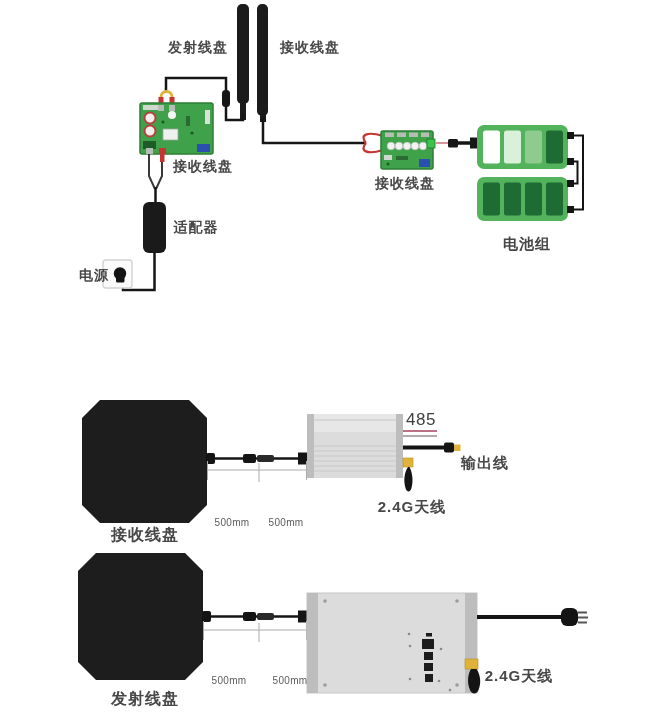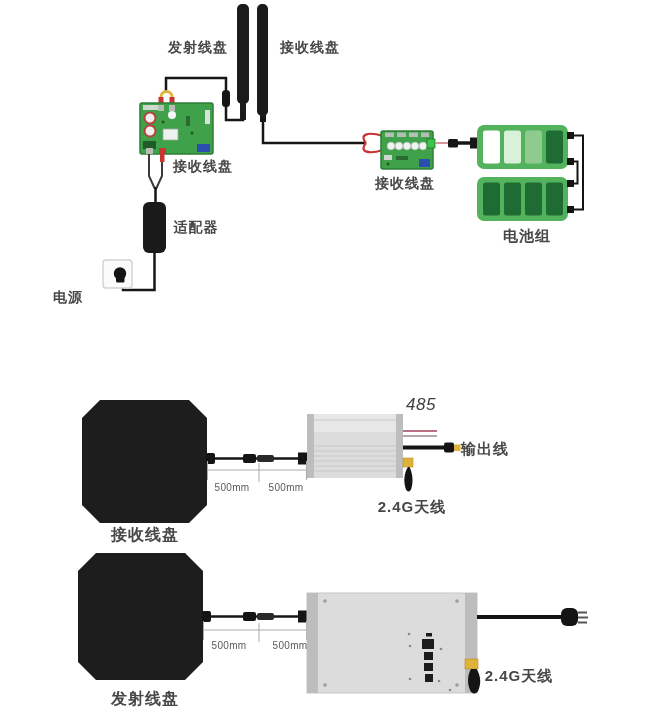--- a/index.html
+++ b/index.html
@@ -26,20 +26,21 @@
   .num{font-weight:400;letter-spacing:0.5px;color:#3f3f3f;font-size:17px;}
   .dim{
     position:absolute;
     transform:translateX(-50%);
     color:#5a5a5a;
     font-size:10px;
     font-weight:400;
     letter-spacing:0.3px;
     white-space:nowrap;
     line-height:1;
+    margin-top:35px;
   }
 </style>
 </head>
 <body>
 
 <div id="canvas">
 
 <svg id="art" width="660" height="712" viewBox="0 0 660 712">
 
   <g>
@@ -238,26 +239,26 @@
     <rect x="465" y="659" width="13" height="10" fill="#dfb23c" stroke="#bb8f1d" stroke-width="0.6"></rect>
     <path d="M471,669 C467.5,675 467,683 470,690 C471.5,694.5 477,694.5 478.5,690 C481.5,683 480.5,675 476.5,669 Z" fill="#141414"></path>
   </g>
 
 </svg>
 
 <div class="lbl s14" style="left:198px;top:40px;">发射线盘</div>
 <div class="lbl s14" style="left:310px;top:40px;">接收线盘</div>
 <div class="lbl s14" style="left:203px;top:159px;">接收线盘</div>
 <div class="lbl s14" style="left:405px;top:176px;">接收线盘</div>
-<div class="lbl s15" style="left:527px;top:228px;">电池组</div>
+<div class="lbl s15" style="left:527px;top:236px;">电池组</div>
 <div class="lbl s14" style="left:196px;top:220px;">适配器</div>
-<div class="lbl s14" style="left:68px;top:268px;margin-top:22px;">电源</div>
-
-<div class="lbl num" style="left:421px;top:396px;font-style:italic;">485</div>
-<div class="lbl s15" style="left:485px;top:441px;">输出线</div>
+<div class="lbl s14" style="left:94px;top:268px;">电源</div>
+
+<div class="lbl num" style="left:421px;top:411px;">485</div>
+<div class="lbl s15" style="left:485px;top:455px;">输出线</div>
 <div class="lbl s15" style="left:412px;top:499px;">2.4G天线</div>
 <div class="lbl s16" style="left:145px;top:527px;">接收线盘</div>
 <div class="lbl s16" style="left:145px;top:691px;">发射线盘</div>
 <div class="lbl s15" style="left:519px;top:668px;">2.4G天线</div>
 
 <div class="dim" style="left:232px;top:483px;">500mm</div>
 <div class="dim" style="left:286px;top:483px;">500mm</div>
 <div class="dim" style="left:229px;top:641px;">500mm</div>
 <div class="dim" style="left:290px;top:641px;">500mm</div>
 

